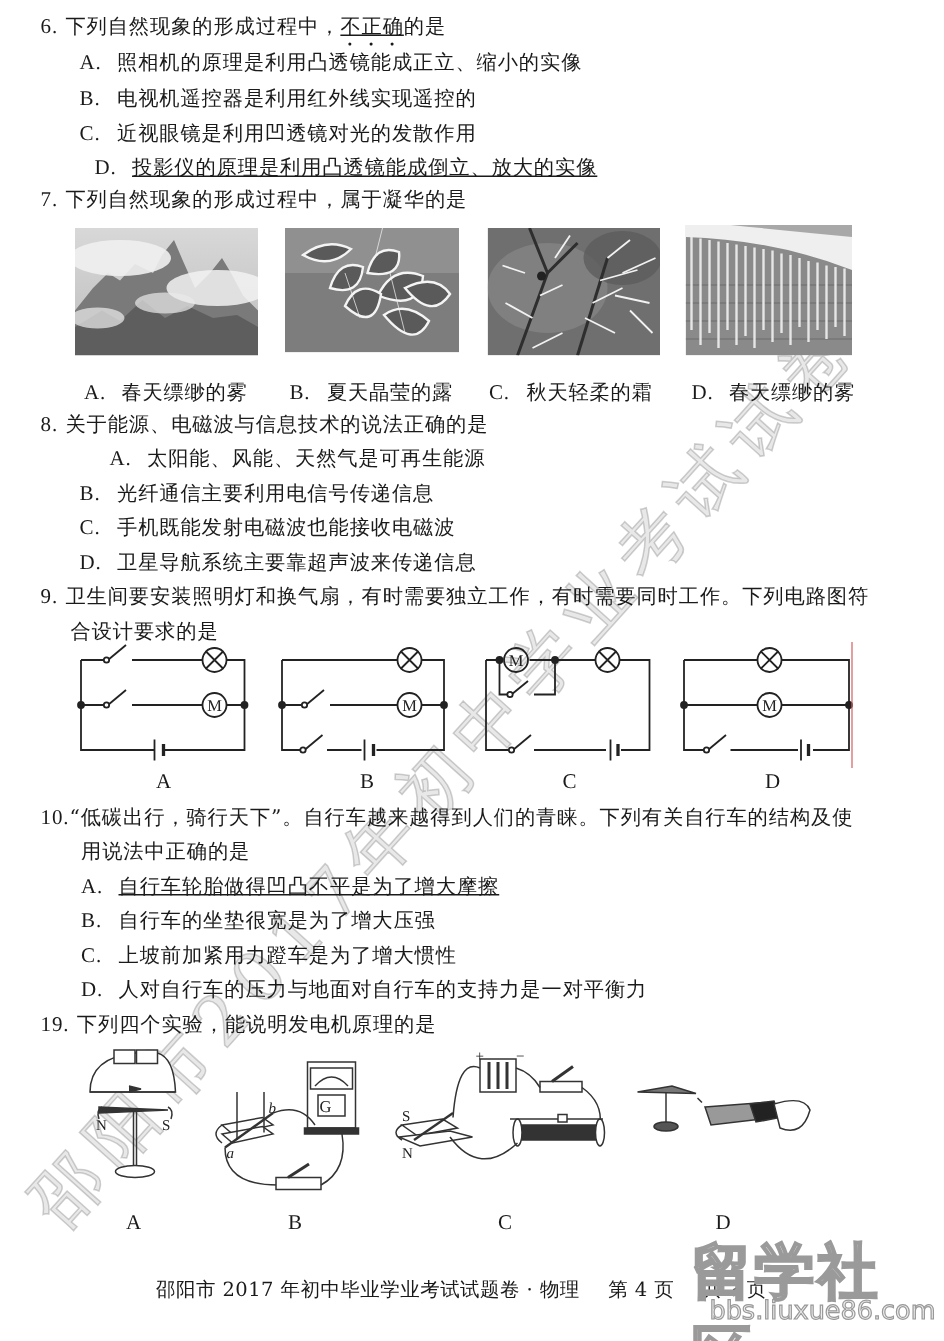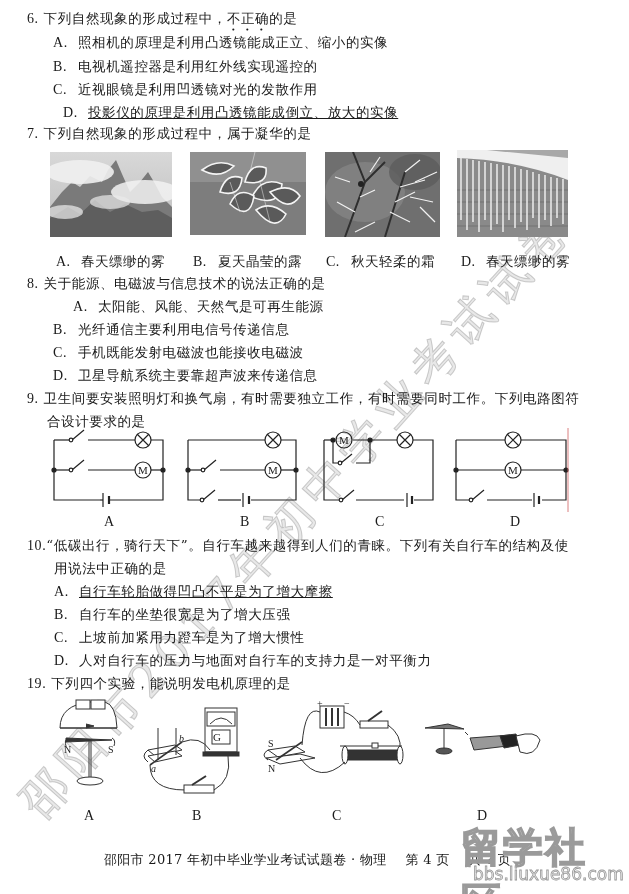--- a/index.html
+++ b/index.html
@@ -8,21 +8,21 @@
     font-family: "DejaVu Serif", "Liberation Serif", serif;
     color: #1a1a1a;
   }
   .abs { position: absolute; }
   .line {
     position: absolute; white-space: nowrap;
     font-size: 13.5px; line-height: 18px; letter-spacing: 0.6px;
   }
   .qnum { font-family: "Liberation Serif", serif; font-size: 14px; }
   .opt-letter { font-family: "Liberation Serif", serif; font-size: 14px; display: inline-block; width: 25px; }
-  .emph { text-emphasis: dot; -webkit-text-emphasis: dot; text-emphasis-position: under; -webkit-text-emphasis-position: under; }
+  .emph { text-emphasis: dot; -webkit-text-emphasis: dot; text-emphasis-position: under; text-decoration: underline; -webkit-text-emphasis-position: under; }
   .photo {
     position: absolute; overflow: hidden;
   }
   .cap { position: absolute; white-space: nowrap; font-size: 13.5px; letter-spacing: 0.5px; }
   .lbl { position: absolute; font-family: "Liberation Serif", serif; font-size: 14px; }
   .watermark {
     position: absolute; font-size: 46px; color: rgba(150,150,150,0.22);
     white-space: nowrap; transform-origin: left center; letter-spacing: 8px;
     -webkit-text-stroke: 1px rgba(120,120,120,0.35);
     pointer-events: none;

